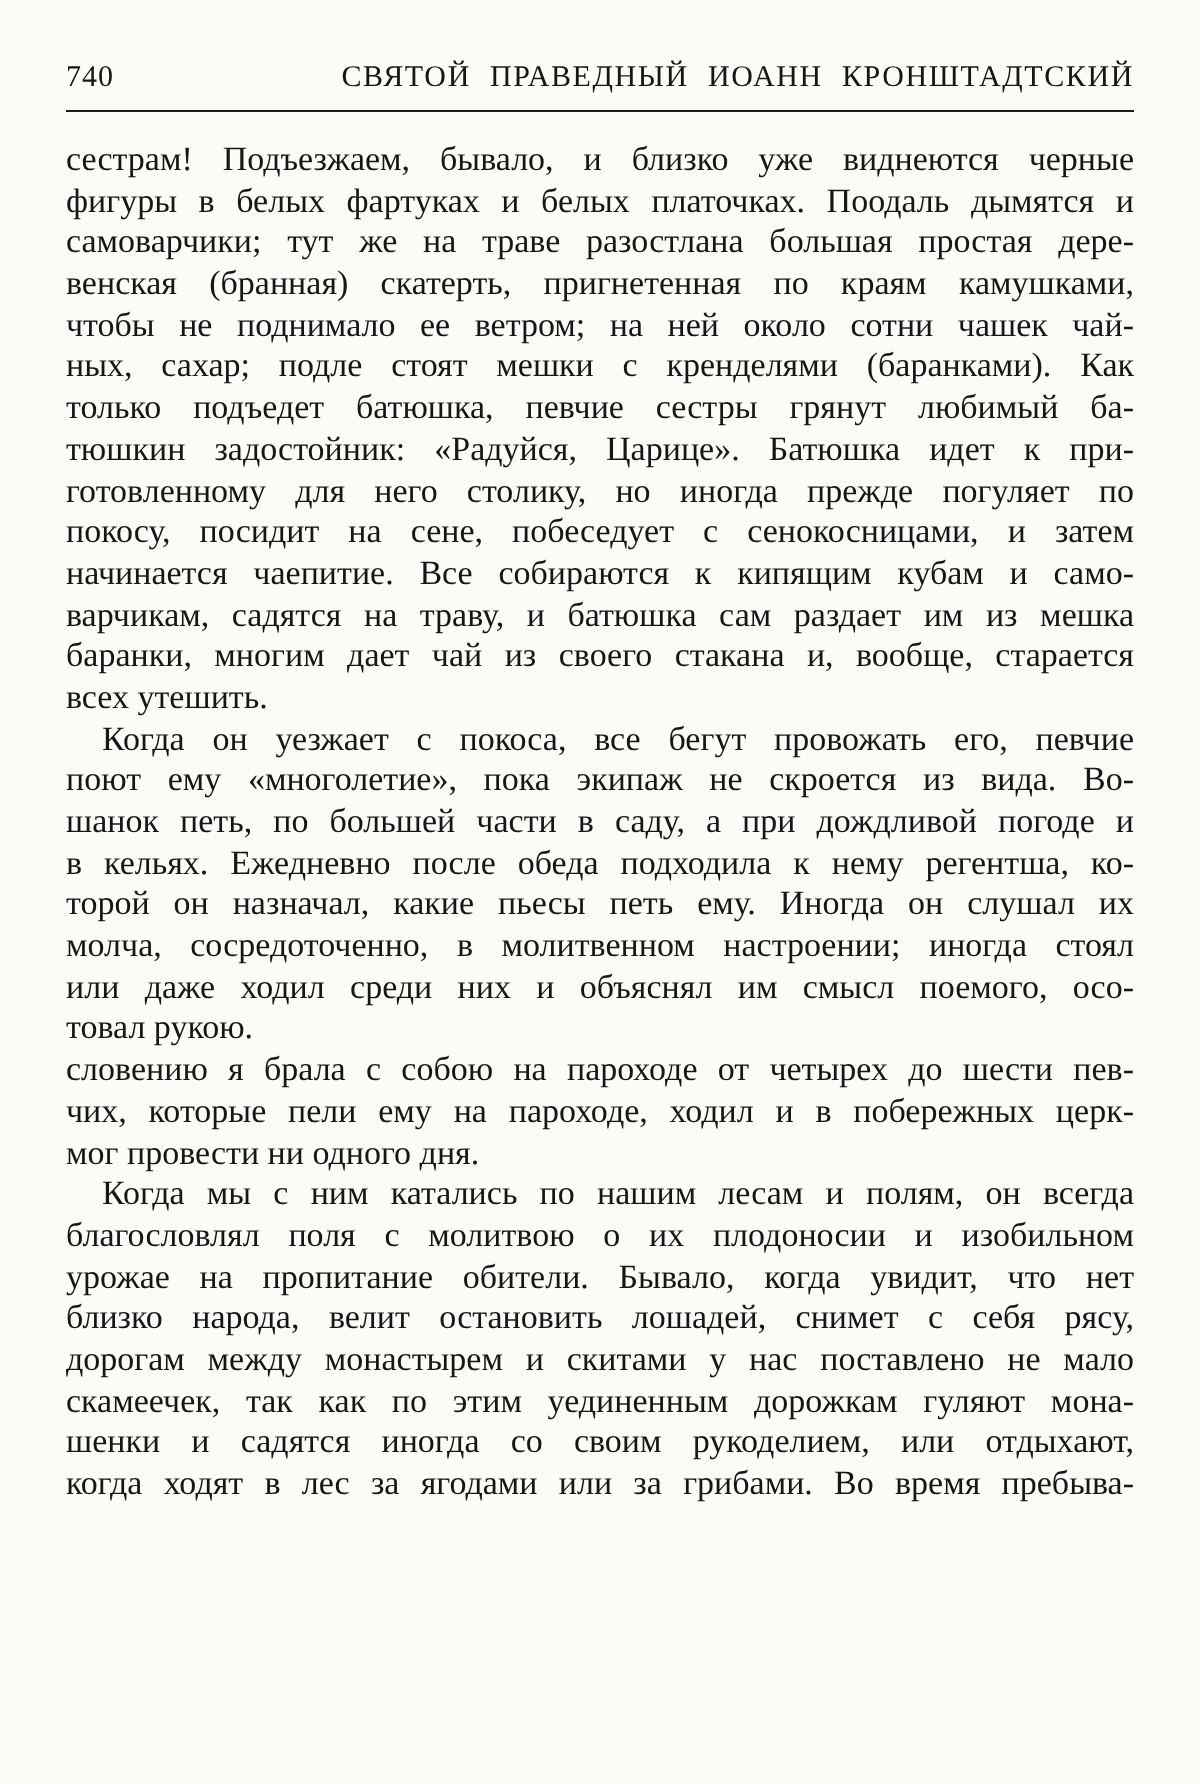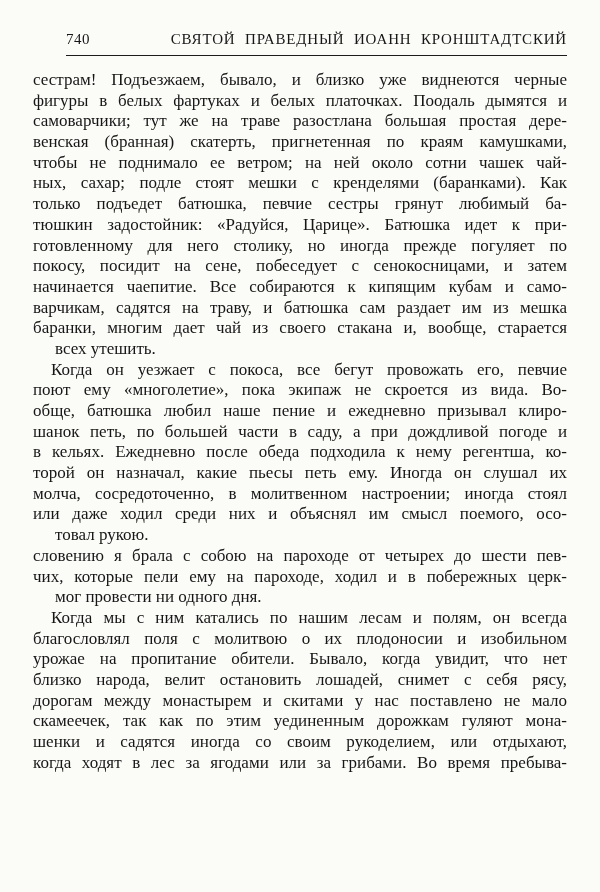--- a/index.html
+++ b/index.html
@@ -20,21 +20,20 @@
     overflow: hidden;
   }
   .running-head {
     display: flex;
     justify-content: space-between;
     align-items: baseline;
     font-size: 15px;
     line-height: 18px;
     border-bottom: 1.5px solid #1c1c1c;
     padding-bottom: 7px;
-    margin-left: 33px;
   }
   .page-number {
     letter-spacing: 0.5px;
   }
   .running-title {
     letter-spacing: 0.8px;
     word-spacing: 5px;
     text-transform: uppercase;
   }
   .body-text {
@@ -51,21 +50,20 @@
     text-align-last: justify;
     white-space: normal;
     overflow: hidden;
     height: 20.7px;
   }
   .line.indent {
     text-indent: 18px;
   }
   .line.last {
     text-align-last: left;
-    margin-left: 22px;
   }
 </style>
 </head>
 <body>
 
 <div class="page">
   <header class="running-head">
     <span class="page-number">740</span>
     <span class="running-title">СВЯТОЙ ПРАВЕДНЫЙ ИОАНН КРОНШТАДТСКИЙ</span>
   </header>
@@ -83,21 +81,20 @@
         <div class="line">готовленному для него столику, но иногда прежде погуляет по</div>
         <div class="line">покосу, посидит на сене, побеседует с сенокосницами, и затем</div>
         <div class="line">начинается чаепитие. Все собираются к кипящим кубам и само-</div>
         <div class="line">варчикам, садятся на траву, и батюшка сам раздает им из мешка</div>
         <div class="line">баранки, многим дает чай из своего стакана и, вообще, старается</div>
         <div class="line last">всех утешить.</div>
       </div>
       <div class="paragraph">
         <div class="line indent">Когда он уезжает с покоса, все бегут провожать его, певчие</div>
         <div class="line">поют ему «многолетие», пока экипаж не скроется из вида. Во-</div>
-        <div class="line">обще, батюшка любил наше пение и ежедневно призывал клиро-</div>
         <div class="line">шанок петь, по большей части в саду, а при дождливой погоде и</div>
         <div class="line">в кельях. Ежедневно после обеда подходила к нему регентша, ко-</div>
         <div class="line">торой он назначал, какие пьесы петь ему. Иногда он слушал их</div>
         <div class="line">молча, сосредоточенно, в молитвенном настроении; иногда стоял</div>
         <div class="line">или даже ходил среди них и объяснял им смысл поемого, осо-</div>
         <div class="line last">товал рукою.</div>
       </div>
       <div class="paragraph">
         <div class="line">словению я брала с собою на пароходе от четырех до шести пев-</div>
         <div class="line">чих, которые пели ему на пароходе, ходил и в побережных церк-</div>

